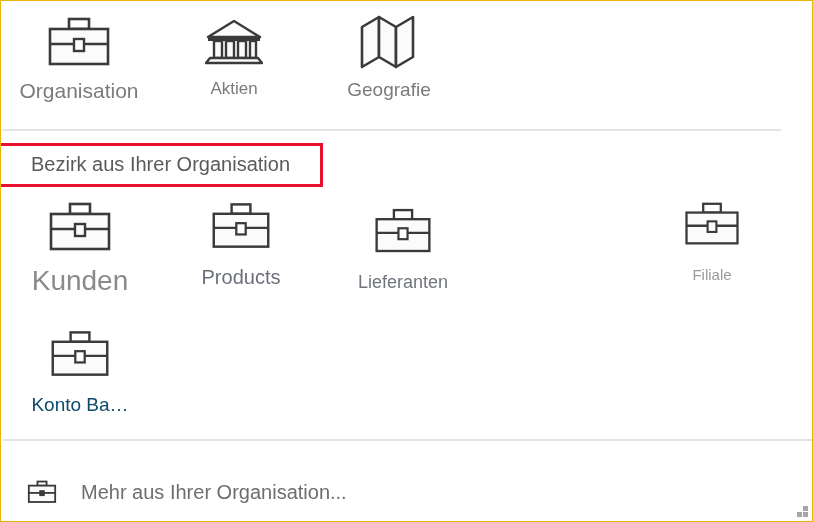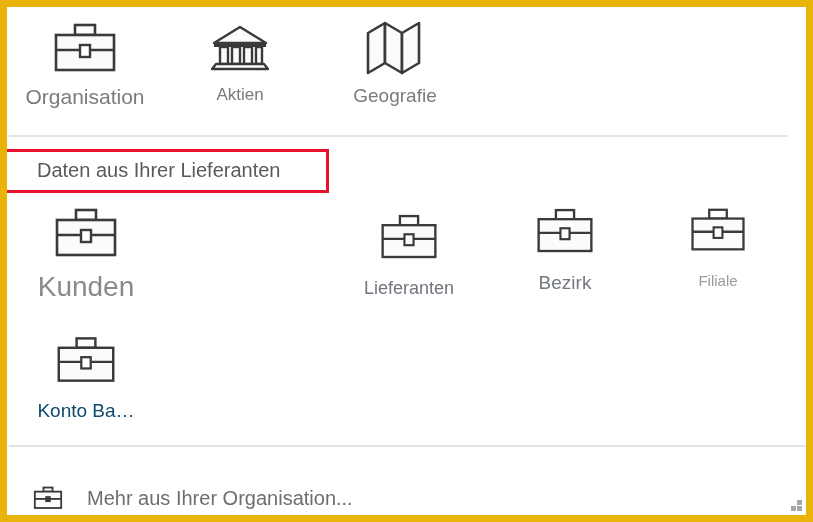--- a/index.html
+++ b/index.html
@@ -9,21 +9,21 @@
     height: 522px;
     background: #ffffff;
     font-family: "Liberation Sans", "DejaVu Sans", sans-serif;
   }
 
   #panel {
     position: relative;
     width: 813px;
     height: 522px;
     background: #ffffff;
-    border: 7px solid #eab308;
+    border: 1px solid #eab308;
     overflow: hidden;
   }
 
   
   #category-row {
     position: absolute;
     left: 0; top: 0;
     width: 813px;
     height: 128px;
   }
@@ -239,61 +239,61 @@
       </div>
       <span class="cat-label">Geografie</span>
     </div>
 
   </div>
 
   <div class="divider" id="divider-top"></div>
 
   <div id="section-heading-wrap">
     <div id="section-heading-box"></div>
-    <span id="section-heading-text">Daten aus Ihrer Lieferanten</span>
+    <span id="section-heading-text">Bezirk aus Ihrer Organisation</span>
   </div>
 
   <div id="entity-grid">
 
     <div class="entity-item" id="entity-kunden">
       <div class="entity-icon">
         <svg width="66" height="52" viewBox="0 0 66 52">
           <rect x="23" y="3" width="20" height="10" fill="none" stroke="#3a3a3a" stroke-width="2.6"></rect>
           <rect x="4" y="13" width="58" height="35" fill="#fbfbfb" stroke="#3a3a3a" stroke-width="2.6"></rect>
           <line x1="4" y1="28" x2="62" y2="28" stroke="#3a3a3a" stroke-width="2.6"></line>
           <rect x="28" y="23" width="10" height="12" fill="#ffffff" stroke="#3a3a3a" stroke-width="2.4"></rect>
         </svg>
       </div>
       <span class="entity-label">Kunden</span>
     </div>
 
+    <div class="entity-item" id="entity-products">
+      <div class="entity-icon">
+        <svg width="62" height="50" viewBox="0 0 66 52">
+          <rect x="23" y="3" width="20" height="10" fill="none" stroke="#3a3a3a" stroke-width="2.6"></rect>
+          <rect x="4" y="13" width="58" height="35" fill="#fbfbfb" stroke="#3a3a3a" stroke-width="2.6"></rect>
+          <line x1="4" y1="28" x2="62" y2="28" stroke="#3a3a3a" stroke-width="2.6"></line>
+          <rect x="28" y="23" width="10" height="12" fill="#ffffff" stroke="#3a3a3a" stroke-width="2.4"></rect>
+        </svg>
+      </div>
+      <span class="entity-label">Products</span>
+    </div>
 
     <div class="entity-item" id="entity-lieferanten">
       <div class="entity-icon">
         <svg width="60" height="48" viewBox="0 0 66 52">
           <rect x="23" y="3" width="20" height="10" fill="none" stroke="#3a3a3a" stroke-width="2.6"></rect>
           <rect x="4" y="13" width="58" height="35" fill="#fbfbfb" stroke="#3a3a3a" stroke-width="2.6"></rect>
           <line x1="4" y1="28" x2="62" y2="28" stroke="#3a3a3a" stroke-width="2.6"></line>
           <rect x="28" y="23" width="10" height="12" fill="#ffffff" stroke="#3a3a3a" stroke-width="2.4"></rect>
         </svg>
       </div>
       <span class="entity-label">Lieferanten</span>
     </div>
 
-    <div class="entity-item" id="entity-bezirk">
-      <div class="entity-icon">
-        <svg width="60" height="48" viewBox="0 0 66 52">
-          <rect x="23" y="3" width="20" height="10" fill="none" stroke="#3a3a3a" stroke-width="2.6"></rect>
-          <rect x="4" y="13" width="58" height="35" fill="#fbfbfb" stroke="#3a3a3a" stroke-width="2.6"></rect>
-          <line x1="4" y1="28" x2="62" y2="28" stroke="#3a3a3a" stroke-width="2.6"></line>
-          <rect x="28" y="23" width="10" height="12" fill="#ffffff" stroke="#3a3a3a" stroke-width="2.4"></rect>
-        </svg>
-      </div>
-      <span class="entity-label">Bezirk</span>
-    </div>
 
     <div class="entity-item" id="entity-filiale">
       <div class="entity-icon">
         <svg width="58" height="46" viewBox="0 0 66 52">
           <rect x="23" y="3" width="20" height="10" fill="none" stroke="#3a3a3a" stroke-width="2.6"></rect>
           <rect x="4" y="13" width="58" height="35" fill="#fbfbfb" stroke="#3a3a3a" stroke-width="2.6"></rect>
           <line x1="4" y1="28" x2="62" y2="28" stroke="#3a3a3a" stroke-width="2.6"></line>
           <rect x="28" y="23" width="10" height="12" fill="#ffffff" stroke="#3a3a3a" stroke-width="2.4"></rect>
         </svg>
       </div>

